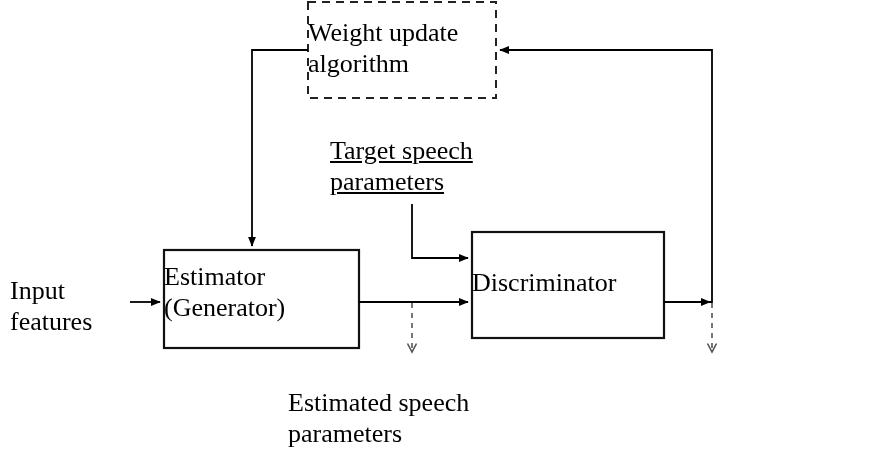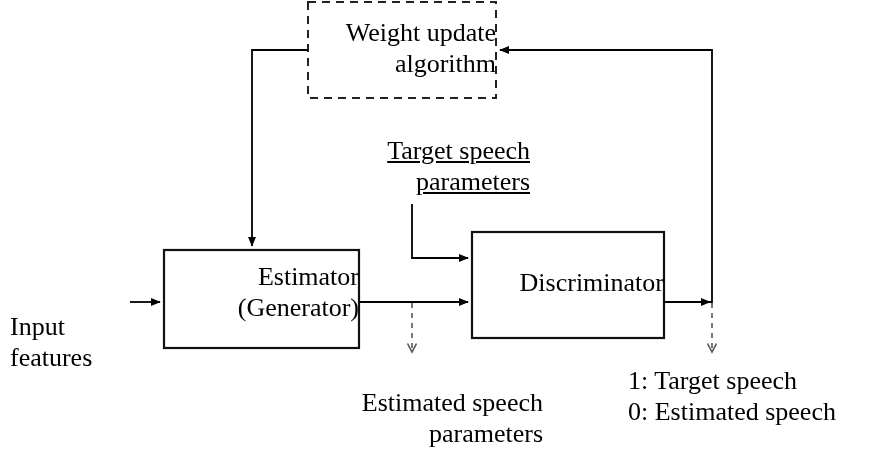--- a/index.html
+++ b/index.html
@@ -26,21 +26,21 @@
     width: 872px;
     height: 452px;
   }
   .node-label,
   .free-label {
     position: absolute;
     font-family: "Liberation Serif", "DejaVu Serif", serif;
     color: #000000;
     line-height: 1.18;
     white-space: pre-line;
-    text-align: right;
+    text-align: left;
     pointer-events: none;
   }
   .free-label.align-left { text-align: left; }
   .lbl-weight-update {
     left: 308px; top: 18px; width: 188px;
     font-size: 26px;
   }
   .lbl-estimator {
     left: 164px; top: 262px; width: 195px;
     font-size: 26px;
@@ -51,21 +51,20 @@
   }
   .lbl-target-speech {
     left: 330px; top: 136px; width: 200px;
     font-size: 26px;
     text-decoration: underline;
   }
   .lbl-input-features {
     left: 10px; top: 276px; width: 150px;
     font-size: 26px;
     text-align: left;
-    margin-top: 36px;
   }
   .lbl-estimated-speech {
     left: 288px; top: 366px; width: 255px;
     font-size: 26px;
     margin-top: 22px;
   }
   .lbl-output-legend {
     left: 628px; top: 366px; width: 244px;
     font-size: 26px;
     text-align: left;
@@ -118,16 +117,14 @@
 
   <div class="free-label lbl-input-features align-left">Input
 features</div>
 
   <div class="free-label lbl-target-speech">Target speech
 parameters</div>
 
   <div class="free-label lbl-estimated-speech">Estimated speech
 parameters</div>
 
-  <div class="free-label lbl-output-legend align-left">1: Target speech
-0: Estimated speech</div>
 
 </div>
 
 </body></html>

